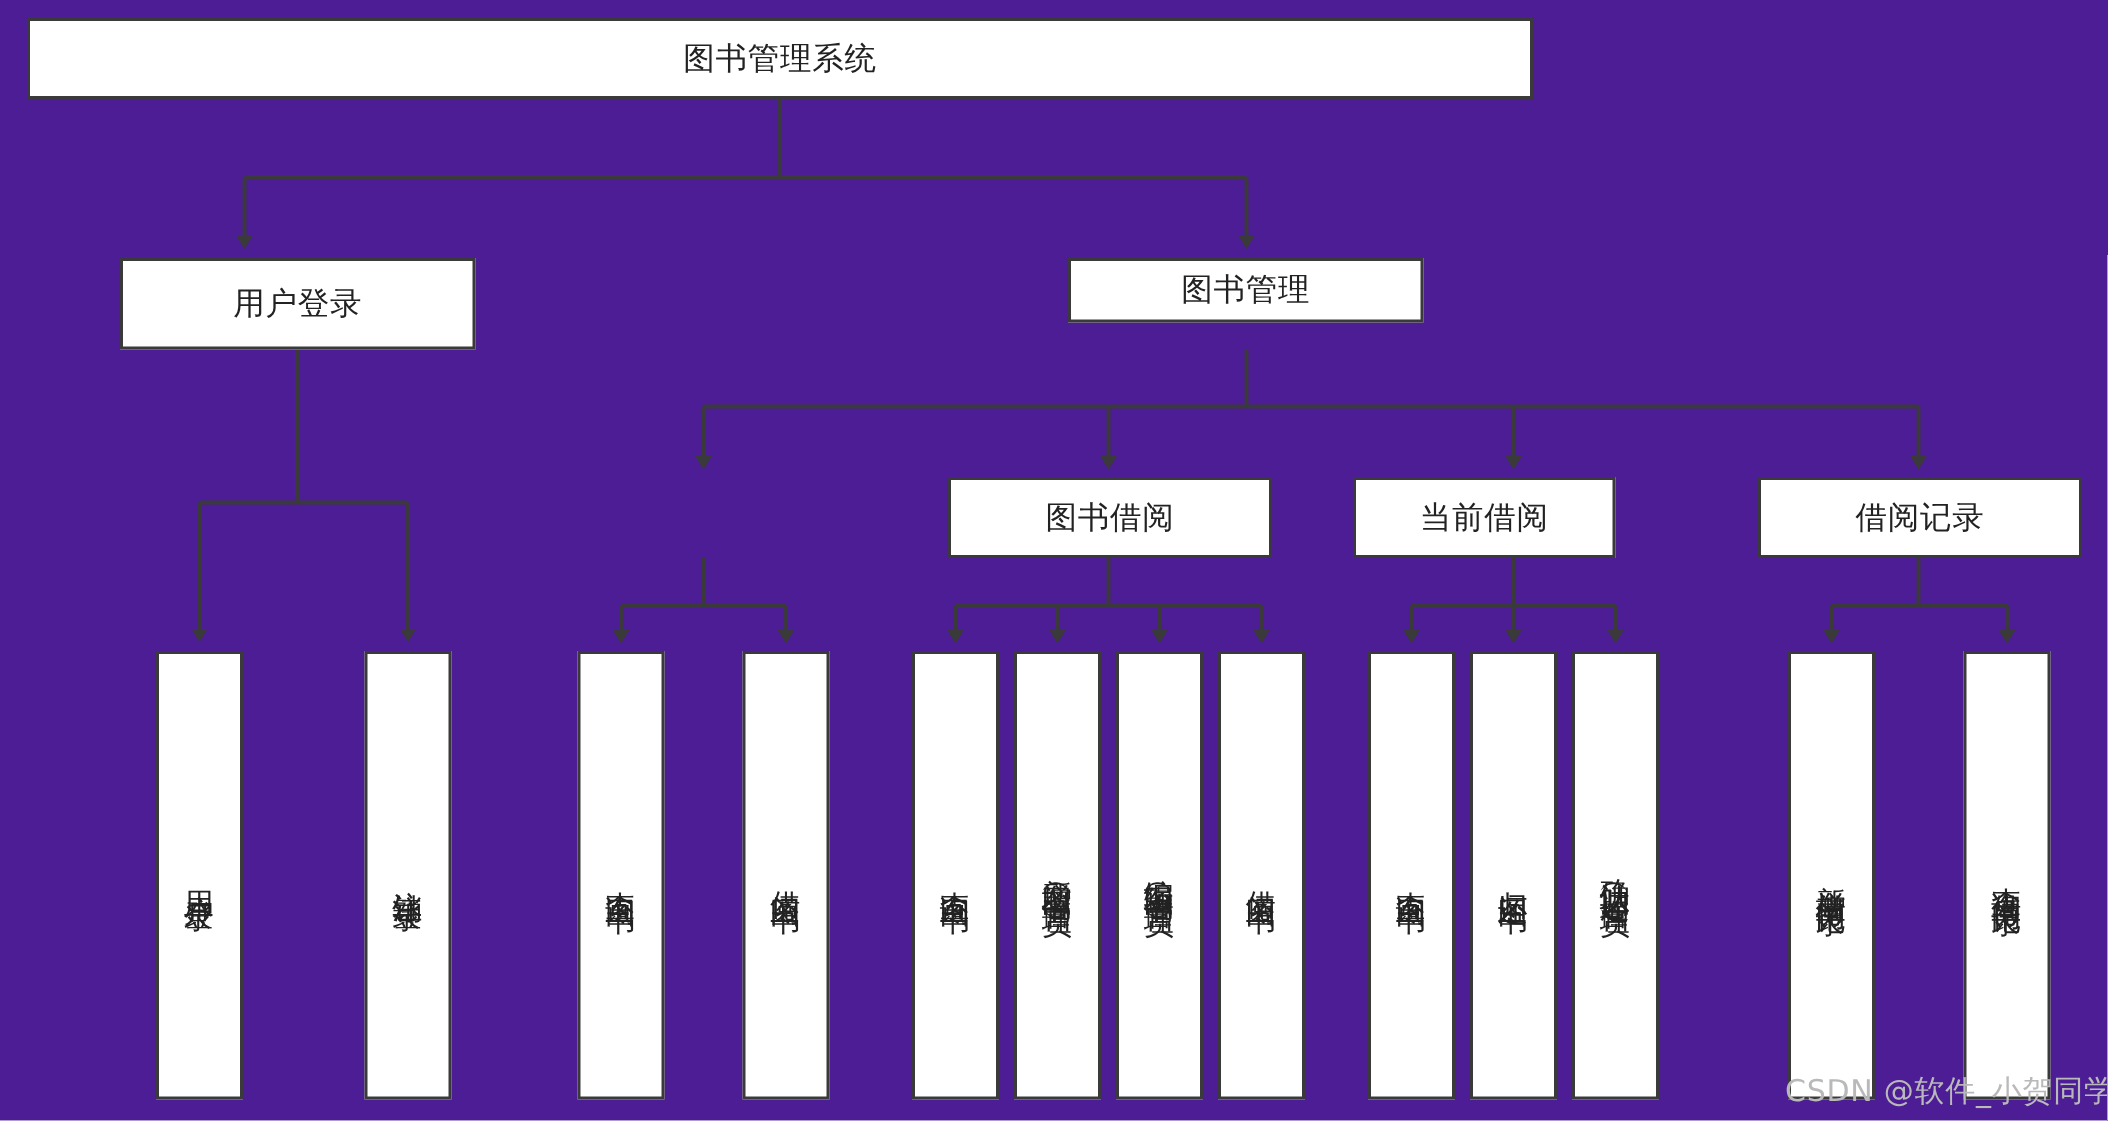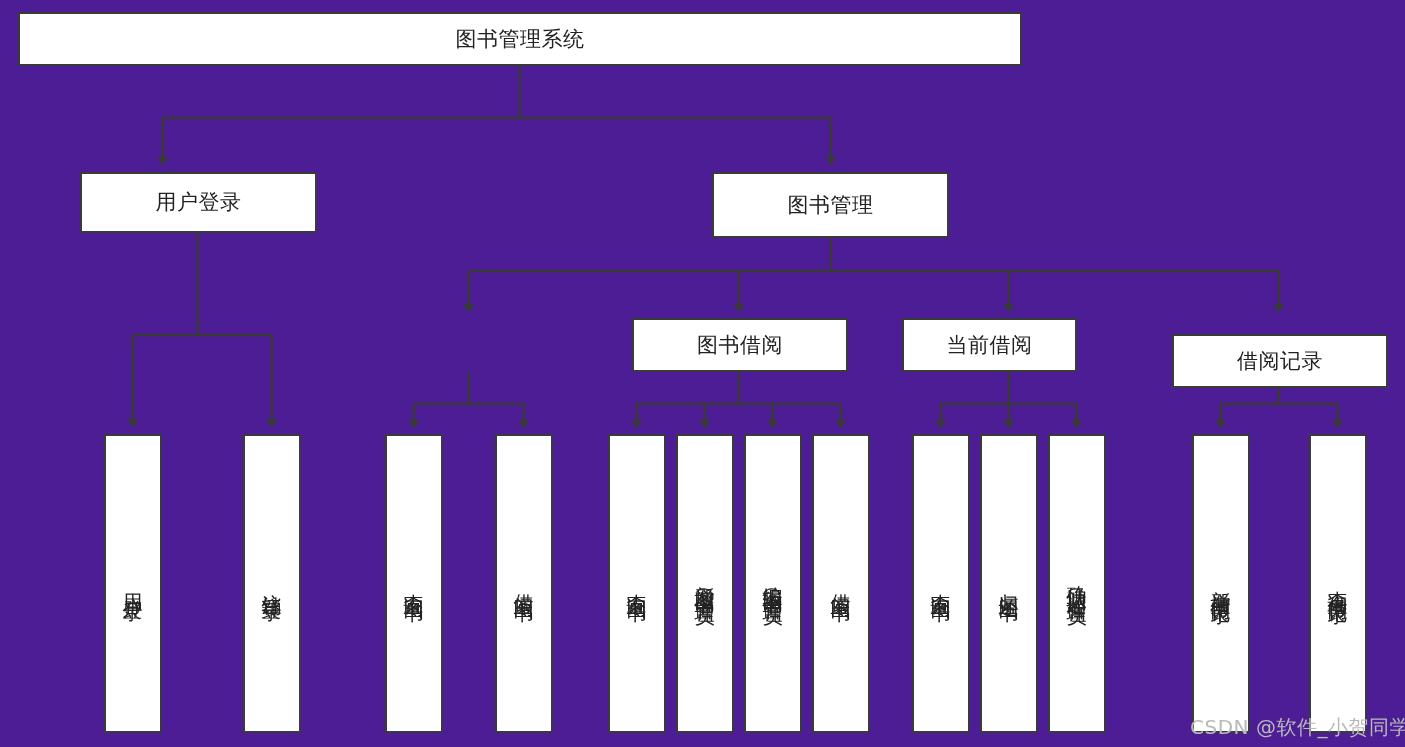--- a/index.html
+++ b/index.html
@@ -121,31 +121,31 @@
     </g>
   </svg>
 
   <div class="node h" style="left:18px; top:12px; width:1004px; height:54px;">
     <span class="label">图书管理系统</span>
   </div>
 
   <div class="node h" style="left:80px; top:172px; width:237px; height:61px;">
     <span class="label">用户登录</span>
   </div>
-  <div class="node h" style="left:712px; top:172px; width:237px; height:66px;">
+  <div class="node h" style="left:712px; top:172px; width:237px; height:43px;">
     <span class="label">图书管理</span>
   </div>
 
   <div class="node h" style="left:632px; top:318px; width:216px; height:54px;">
     <span class="label">图书借阅</span>
   </div>
   <div class="node h" style="left:902px; top:318px; width:175px; height:54px;">
     <span class="label">当前借阅</span>
   </div>
-  <div class="node h" style="left:1172px; top:334px; width:216px; height:54px;">
+  <div class="node h" style="left:1172px; top:318px; width:216px; height:54px;">
     <span class="label">借阅记录</span>
   </div>
 
   <div class="node v" style="left:104px; top:434px; width:58px; height:299px;">
     <span class="label">用户登录</span>
   </div>
   <div class="node v" style="left:243px; top:434px; width:58px; height:299px;">
     <span class="label">注销登录</span>
   </div>
 

